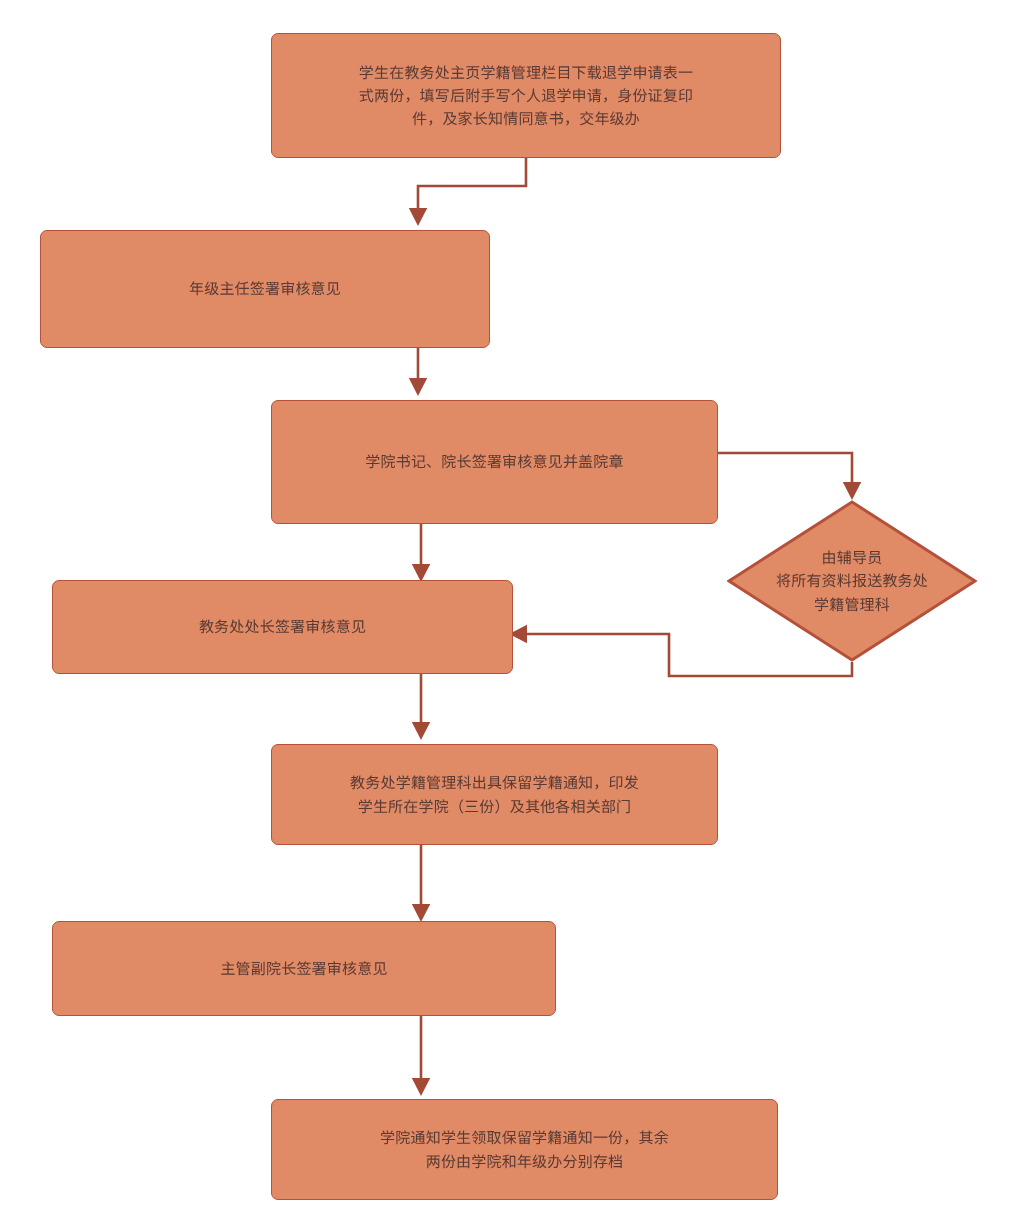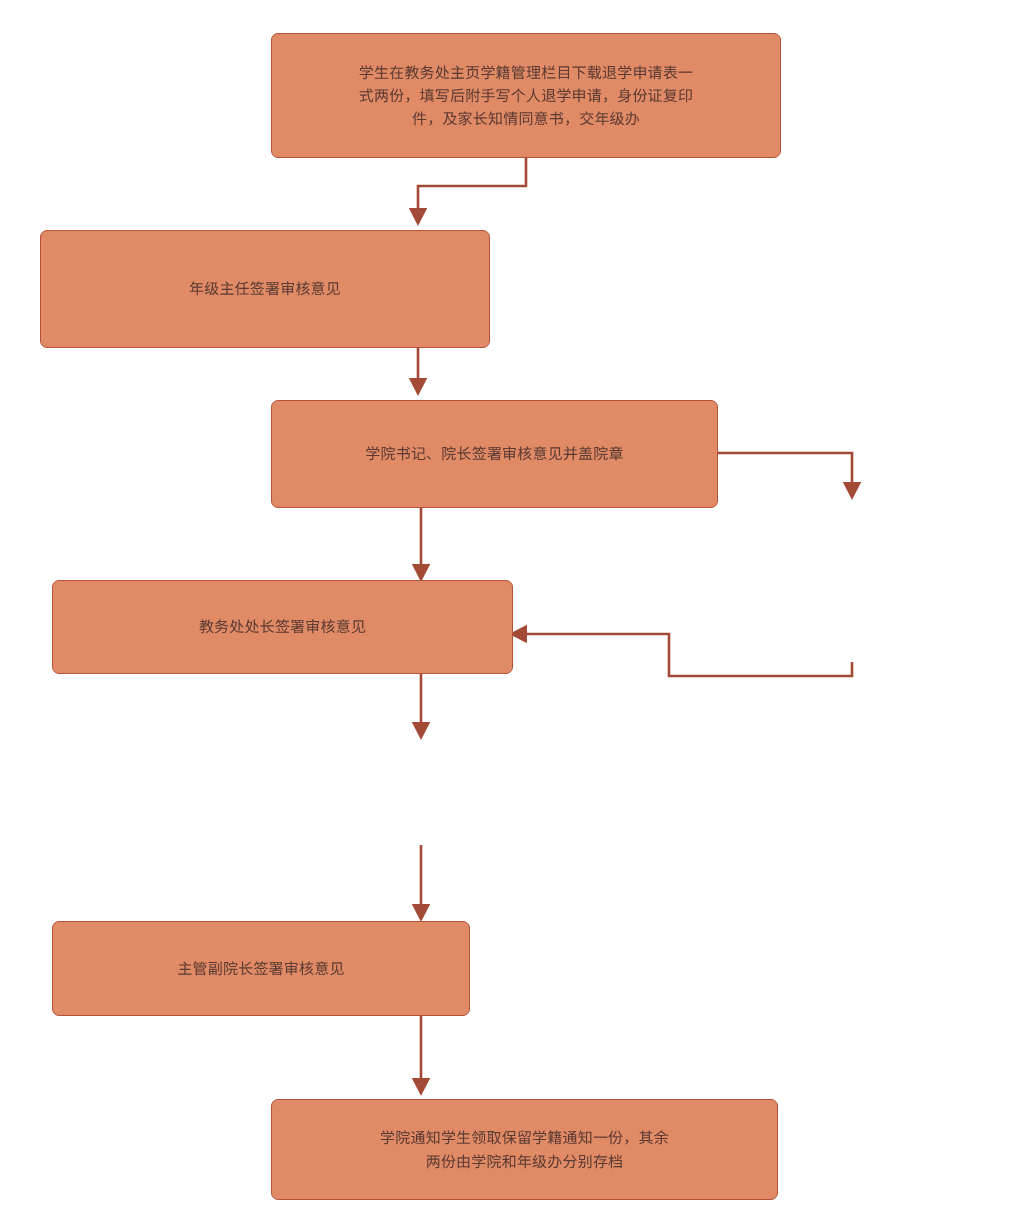--- a/index.html
+++ b/index.html
@@ -100,31 +100,43 @@
   <div class="node box" style="left:271px; top:33px; width:510px; height:125px;">
     <span class="node-text">学生在教务处主页学籍管理栏目下载退学申请表一
 式两份，填写后附手写个人退学申请，身份证复印
 件，及家长知情同意书，交年级办</span>
   </div>
 
   <div class="node box" style="left:40px; top:230px; width:450px; height:118px;">
     <span class="node-text">年级主任签署审核意见</span>
   </div>
 
-  <div class="node box" style="left:271px; top:400px; width:447px; height:108px;align-items:center;">
+  <div class="node box" style="left:271px; top:400px; width:447px; height:124px;align-items:center;">
     <span class="node-text">学院书记、院长签署审核意见并盖院章</span>
   </div>
 
+  <div class="node diamond" style="left:727px; top:500px; width:250px; height:162px;">
+    <svg class="diamond-shape" viewBox="0 0 250 162" preserveAspectRatio="none">
+      <polygon points="125,2 248,81 125,160 2,81" fill="#e08a66" stroke="#b5503a" stroke-width="3"></polygon>
+    </svg>
+    <span class="node-text">由辅导员
+将所有资料报送教务处
+学籍管理科</span>
+  </div>
 
   <div class="node box" style="left:52px; top:580px; width:461px; height:94px;">
     <span class="node-text">教务处处长签署审核意见</span>
   </div>
 
+  <div class="node box" style="left:271px; top:744px; width:447px; height:101px;">
+    <span class="node-text">教务处学籍管理科出具保留学籍通知，印发
+学生所在学院（三份）及其他各相关部门</span>
+  </div>
 
-  <div class="node box" style="left:52px; top:921px; width:418px; height:95px;">
+  <div class="node box" style="left:52px; top:921px; width:504px; height:95px;">
     <span class="node-text">主管副院长签署审核意见</span>
   </div>
 
   <div class="node box" style="left:271px; top:1099px; width:507px; height:101px;">
     <span class="node-text">学院通知学生领取保留学籍通知一份，其余
 两份由学院和年级办分别存档</span>
   </div>
 
 </div>
 

